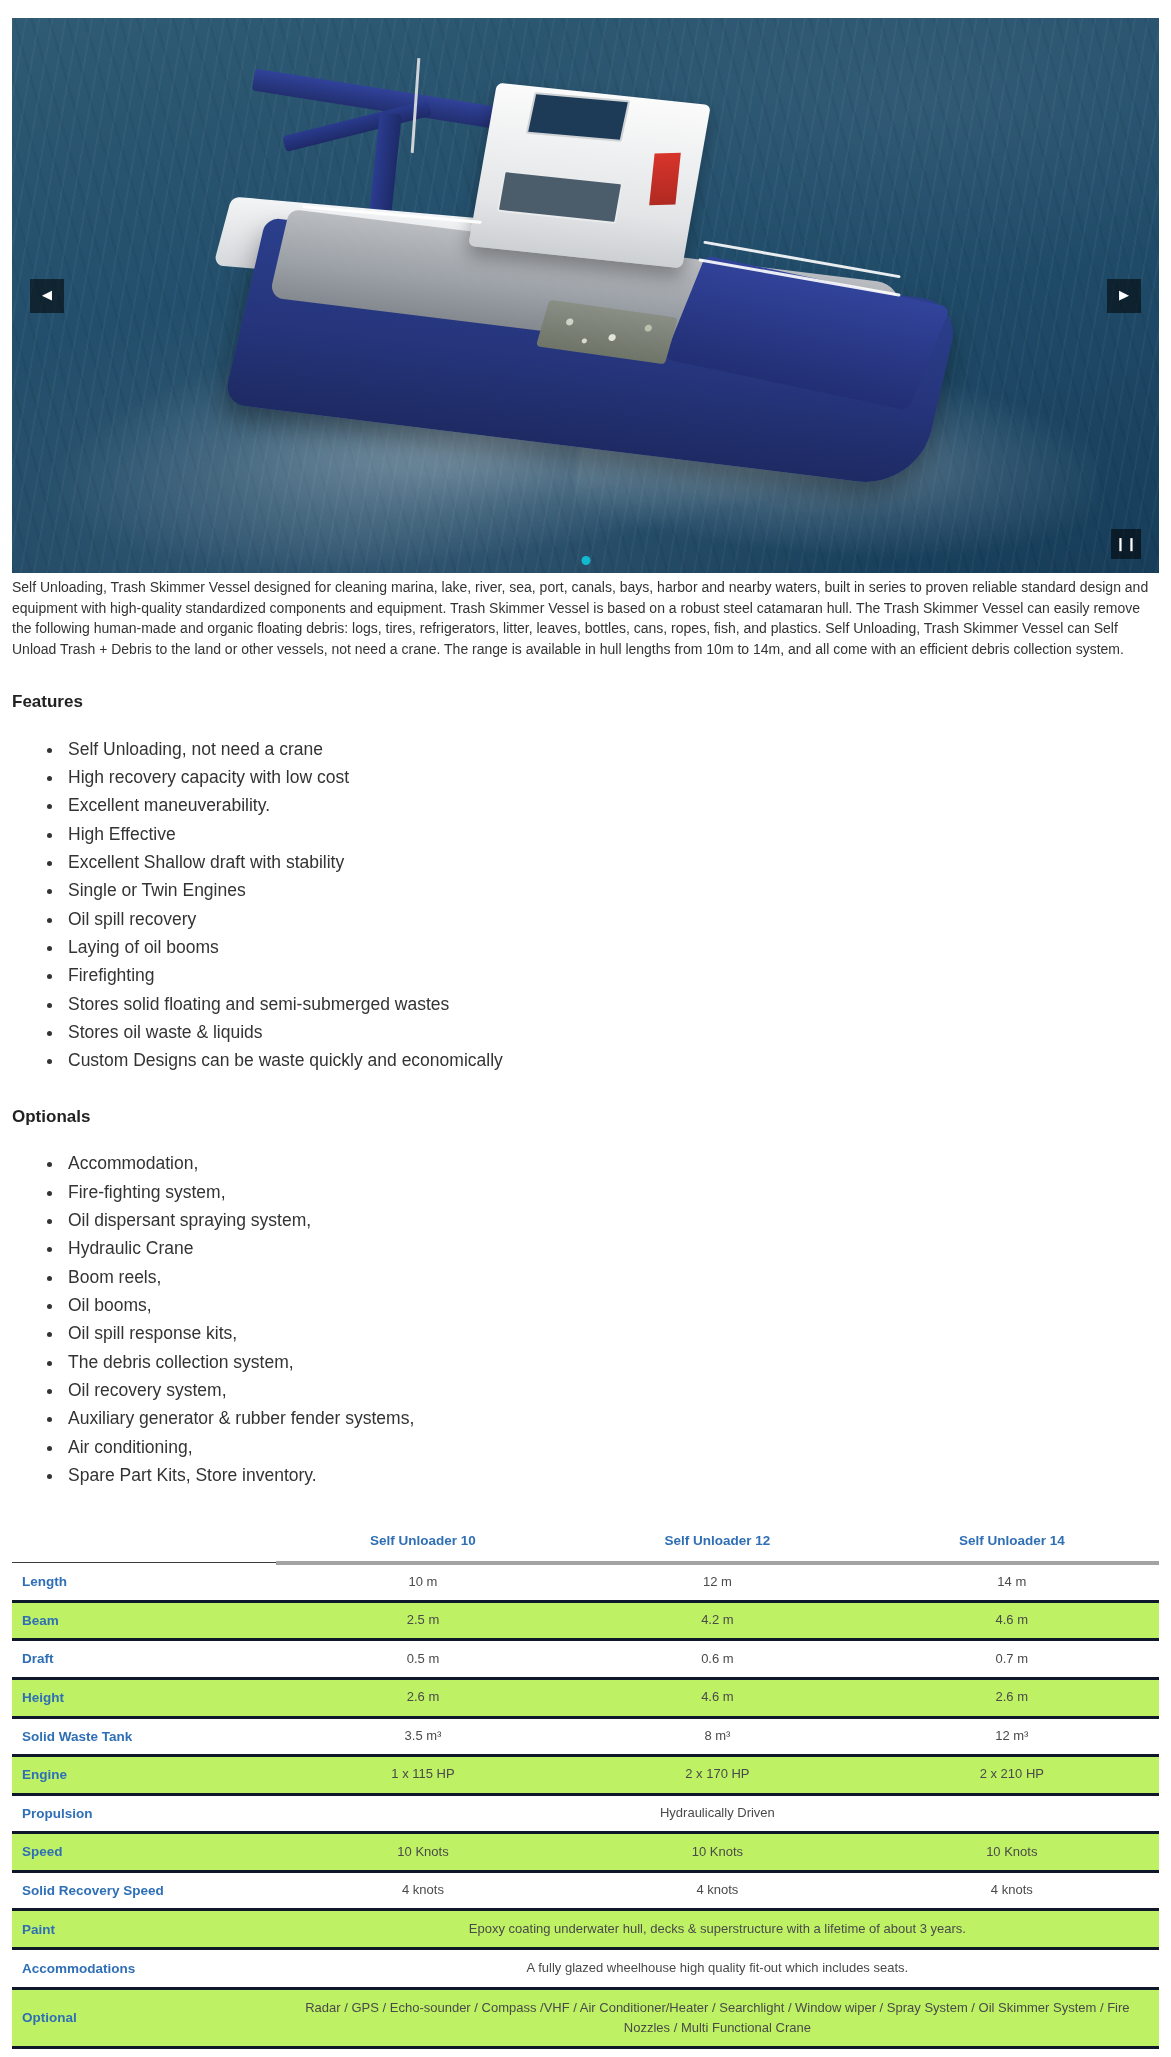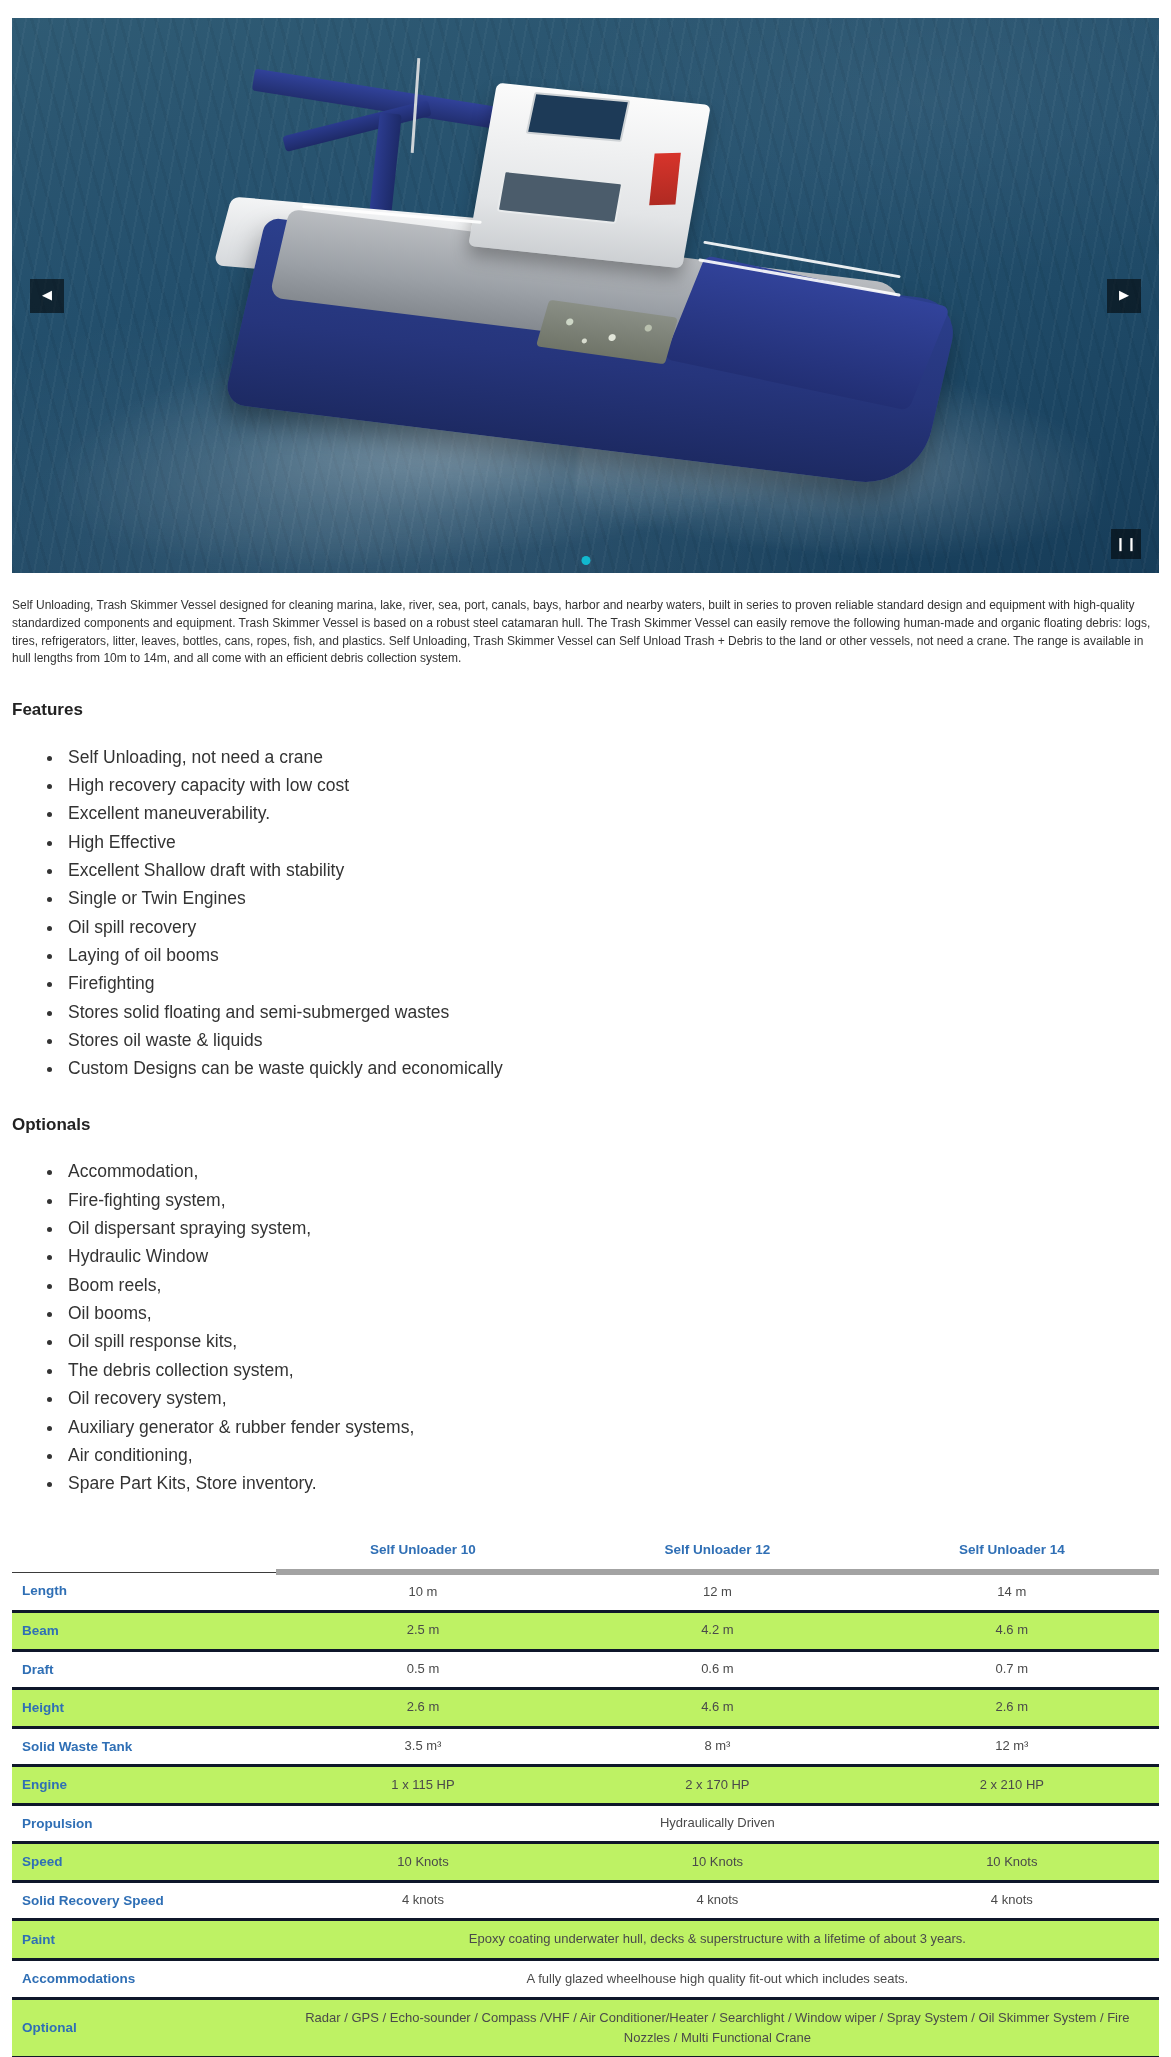--- a/index.html
+++ b/index.html
@@ -189,22 +189,22 @@
   .slider-dot {
     position: absolute;
     left: 50%; bottom: 8px;
     transform: translateX(-50%);
     width: 9px; height: 9px; border-radius: 50%;
     background: #12b9cf;
   }
 
   
   .intro {
-    margin: 24px 0 0 0;
-    font-size: 12px;
+    margin: 4px 0 0 0;
+    font-size: 14px;
     line-height: 1.48;
     color: #333333;
     text-align: left;
   }
   h3.section-title {
     font-size: 17px;
     font-weight: bold;
     color: #222222;
     margin: 30px 0 8px 0;
   }
@@ -227,21 +227,21 @@
     border-collapse: collapse;
     font-size: 13px;
     color: #4a4a4a;
   }
   table.spec th.col-head {
     color: #2f6fb5;
     font-size: 13.5px;
     font-weight: bold;
     padding: 6px 4px 10px 4px;
     text-align: center;
-    border-bottom: 6px solid #a3a3a3;
+    border-bottom: 4px solid #a3a3a3;
   }
   table.spec th.blank-head {
     border-bottom: 1px solid #3b3b3b;
     width: 23%;
   }
   table.spec td {
     padding: 8px 6px;
     text-align: center;
     border-bottom: 3px solid #0f172a;
     vertical-align: middle;
@@ -315,21 +315,21 @@
       <li>Stores solid floating and semi-submerged wastes</li>
       <li>Stores oil waste &amp; liquids</li>
       <li>Custom Designs can be waste quickly and economically</li>
     </ul>
 
     <h3 class="section-title">Optionals</h3>
     <ul class="bullets">
       <li>Accommodation,</li>
       <li>Fire-fighting system,</li>
       <li>Oil dispersant spraying system,</li>
-      <li>Hydraulic Window</li>
+      <li>Hydraulic Crane</li>
       <li>Boom reels,</li>
       <li>Oil booms,</li>
       <li>Oil spill response kits,</li>
       <li>The debris collection system,</li>
       <li>Oil recovery system,</li>
       <li>Auxiliary generator &amp; rubber fender systems,</li>
       <li>Air conditioning,</li>
       <li>Spare Part Kits, Store inventory.</li>
     </ul>
 

